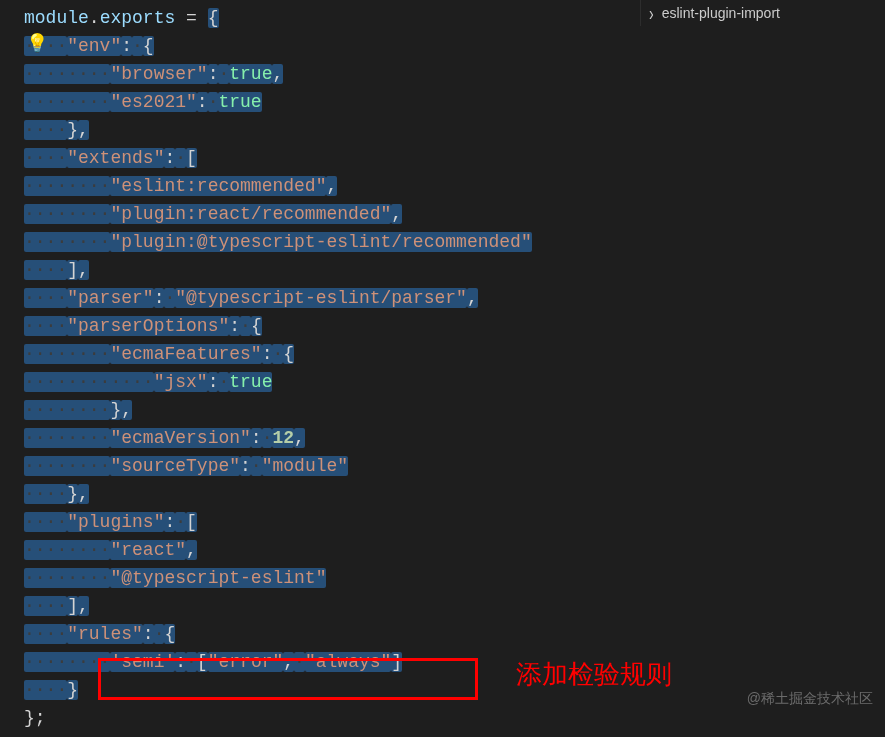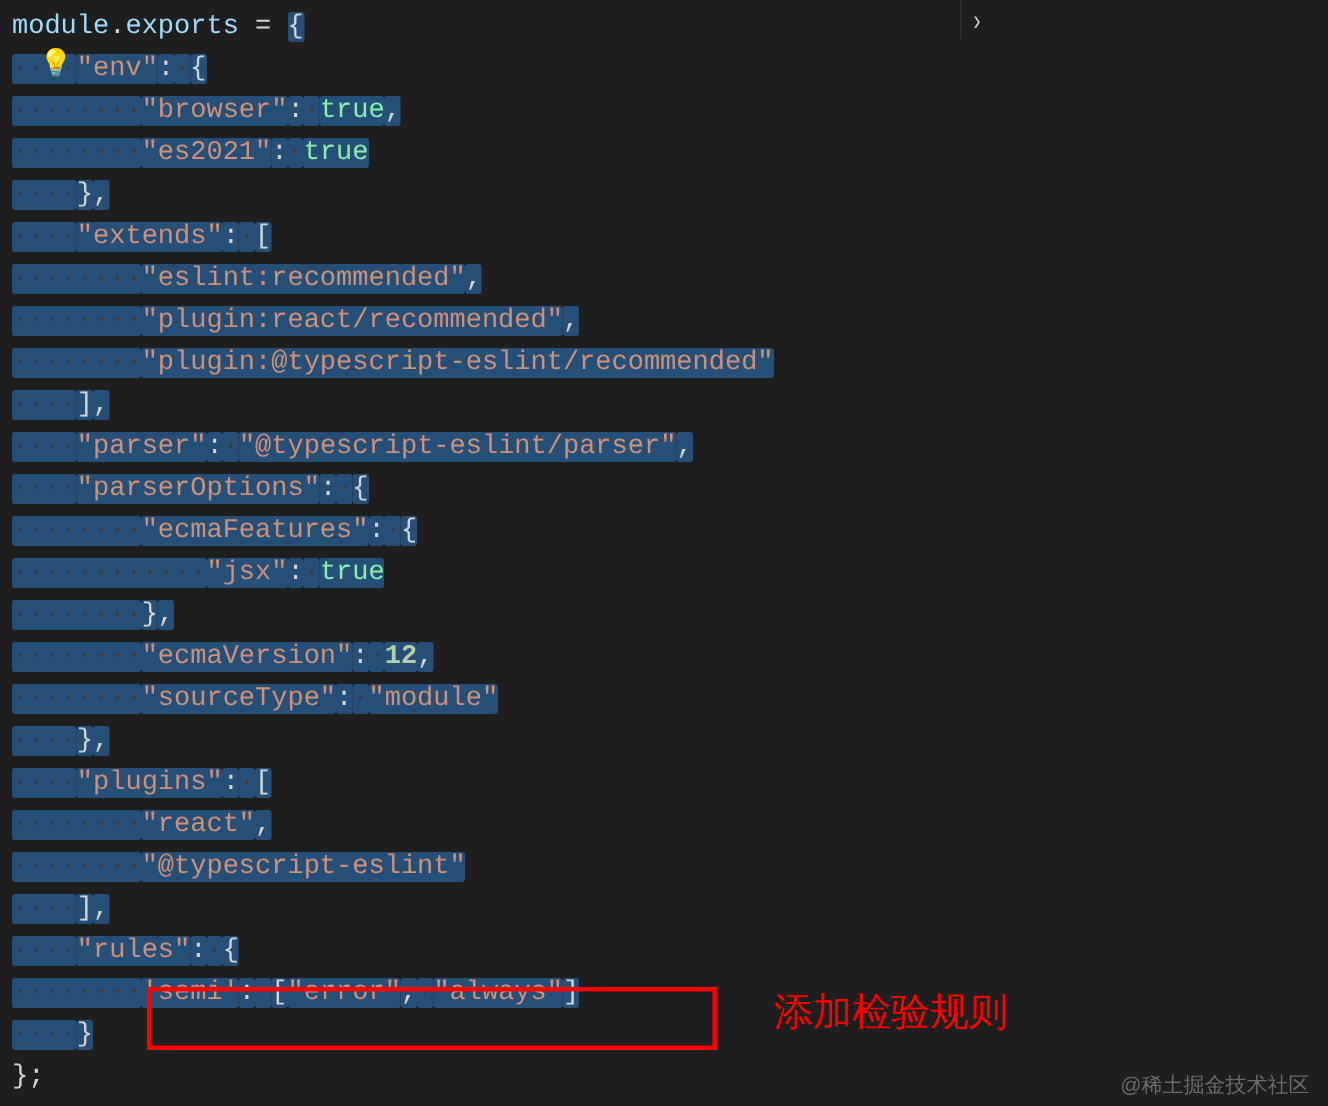--- a/index.html
+++ b/index.html
@@ -13,21 +13,21 @@
     overflow: hidden;
     position: relative;
   }
   .editor {
     padding: 4px 0 0 0;
     color: #d4d4d4;
     position: relative;
   }
   .line {
     white-space: pre;
-    padding-left: 8px;
+    padding-left: 24px;
     position: relative;
   }
   .sel {
     background: #264f78;
     border-radius: 2px;
   }
   .t-key { color: #9cdcfe; }
   .t-string { color: #ce9178; }
   .t-bool { color: #86efac; }
   .t-num { color: #b5cea8; font-weight: bold; }
@@ -46,21 +46,21 @@
   }
   .annotation {
     position: absolute;
     color: #ff0000;
     font-family: "Microsoft YaHei", sans-serif;
     font-size: 26px;
   }
   .watermark {
     position: absolute;
     right: 12px;
-    bottom: 0;
+    bottom: 25px;
     color: #6b6b6b;
     font-family: "Microsoft YaHei", sans-serif;
     font-size: 14px;
   }
   .breadcrumb {
     position: absolute;
     top: 0;
     right: 0;
     width: 245px;
     height: 26px;
@@ -74,20 +74,21 @@
     padding-left: 8px;
     gap: 8px;
   }
   .chev { display:inline-block; transform: scaleY(1.4); color:#cccccc; }
 </style>
 </head>
 <body>
 
 <div class="breadcrumb">
   <span class="chev">›</span>
+  <span>eslint-plugin-import</span>
 </div>
 
 <div class="editor" id="editor">
     <div class="line"><span class="t-key">module</span><span class="t-punct">.</span><span class="t-key">exports</span><span class="t-punct"> </span><span class="t-punct">=</span><span class="t-punct"> </span><span class="t-punct sel">{</span></div>
     <div class="line"><span class="dot sel">····</span><span class="t-string sel">"env"</span><span class="t-punct sel">:</span><span class="dot sel">·</span><span class="t-punct sel">{</span></div>
     <div class="line"><span class="dot sel">········</span><span class="t-string sel">"browser"</span><span class="t-punct sel">:</span><span class="dot sel">·</span><span class="t-bool sel">true</span><span class="t-punct sel">,</span></div>
     <div class="line"><span class="dot sel">········</span><span class="t-string sel">"es2021"</span><span class="t-punct sel">:</span><span class="dot sel">·</span><span class="t-bool sel">true</span></div>
     <div class="line"><span class="dot sel">····</span><span class="t-punct sel">}</span><span class="t-punct sel">,</span></div>
     <div class="line"><span class="dot sel">····</span><span class="t-string sel">"extends"</span><span class="t-punct sel">:</span><span class="dot sel">·</span><span class="t-punct sel">[</span></div>
     <div class="line"><span class="dot sel">········</span><span class="t-string sel">"eslint:recommended"</span><span class="t-punct sel">,</span></div>

